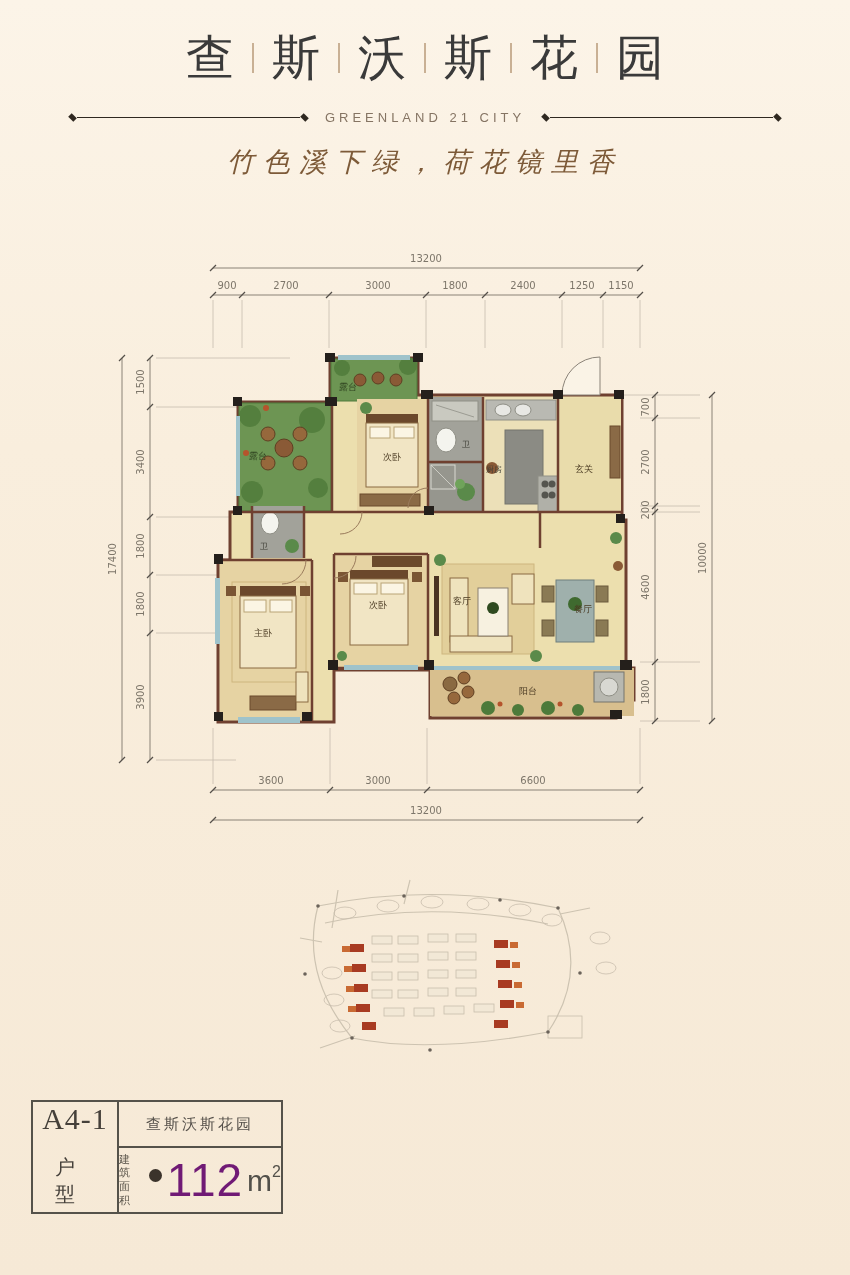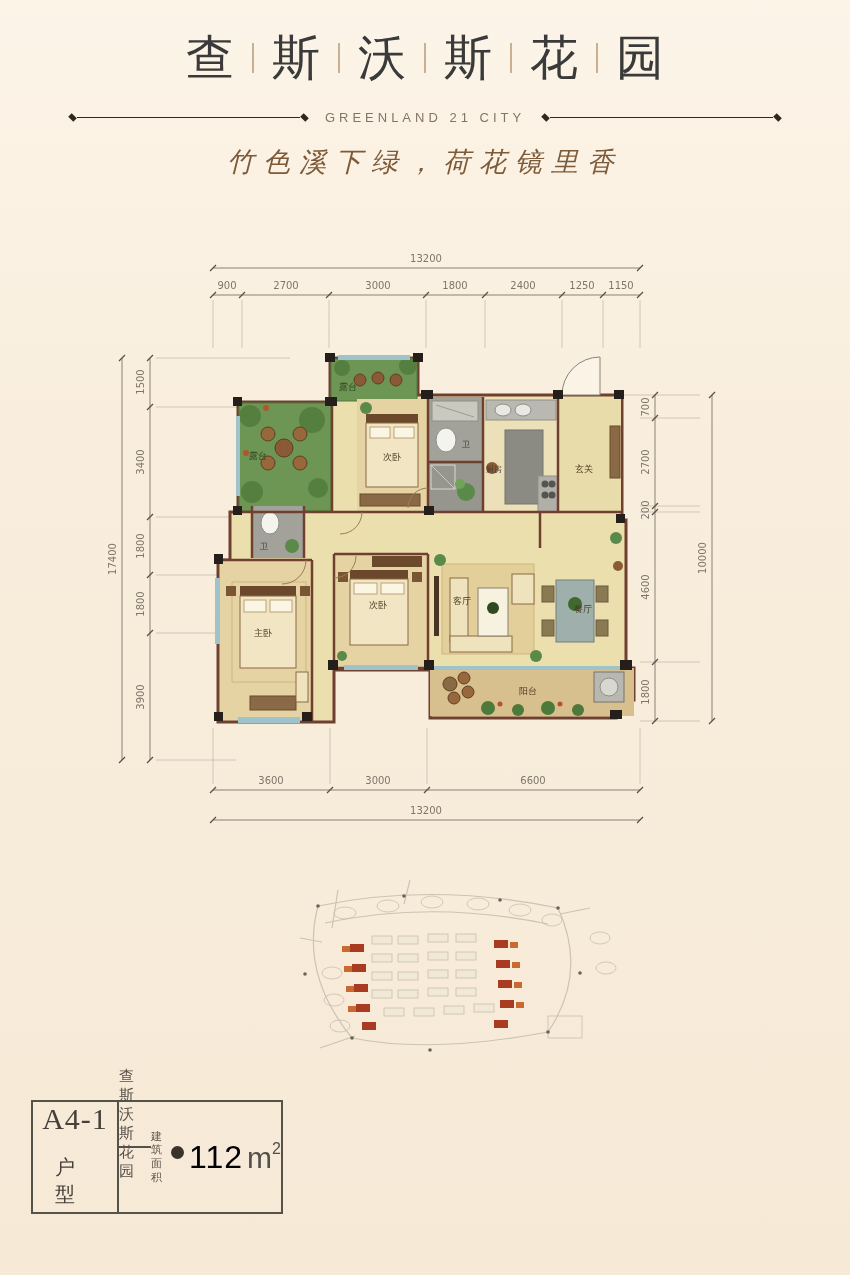--- a/index.html
+++ b/index.html
@@ -40,33 +40,33 @@
   .unit-card{
     position:absolute;left:31px;top:1100px;width:248px;height:110px;
     border:2px solid #55524a;display:flex;background:transparent;
   }
   .unit-card .left-cell{
     width:84px;border-right:2px solid #55524a;
     display:flex;flex-direction:column;align-items:center;justify-content:flex-start;gap:18px;
   }
   .unit-code{font-family:"Liberation Serif","DejaVu Serif",serif;font-size:30px;color:#45403a;letter-spacing:1px;}
   .unit-type{font-size:20px;color:#45403a;letter-spacing:6px;margin-left:22px;}
-  .unit-card .right-cell{flex:1;display:flex;flex-direction:row;}
+  .unit-card .right-cell{flex:1;display:flex;flex-direction:column;}
   .project-cell{
     height:44px;border-bottom:2px solid #55524a;
     display:flex;align-items:center;justify-content:center;
     font-size:15px;letter-spacing:3px;color:#55504a;
   }
-  .area-cell{flex:1;display:flex;align-items:center;justify-content:flex-start;gap:4px;}
+  .area-cell{flex:1;display:flex;align-items:center;justify-content:space-between;gap:4px;}
   .area-label{font-size:11px;line-height:1.25;color:#5b554b;letter-spacing:2px;text-align:left;}
   .area-badge{
     width:13px;height:13px;border-radius:50%;background:#3b332b;flex:none;
     margin:0 1px 10px 3px;
   }
-  .area-value{font-size:32px;color:#000000;letter-spacing:1px;}
+  .area-value{font-size:46px;color:#701a75;letter-spacing:1px;}
   .area-unit{font-size:30px;color:#52504a;}
   .area-exp{font-size:16px;color:#52504a;vertical-align:14px;}
 </style>
 </head>
 <body>
 
 <div class="title-row">
   <span class="title-char">查</span>
   <span class="title-sep"></span>
   <span class="title-char">斯</span>

